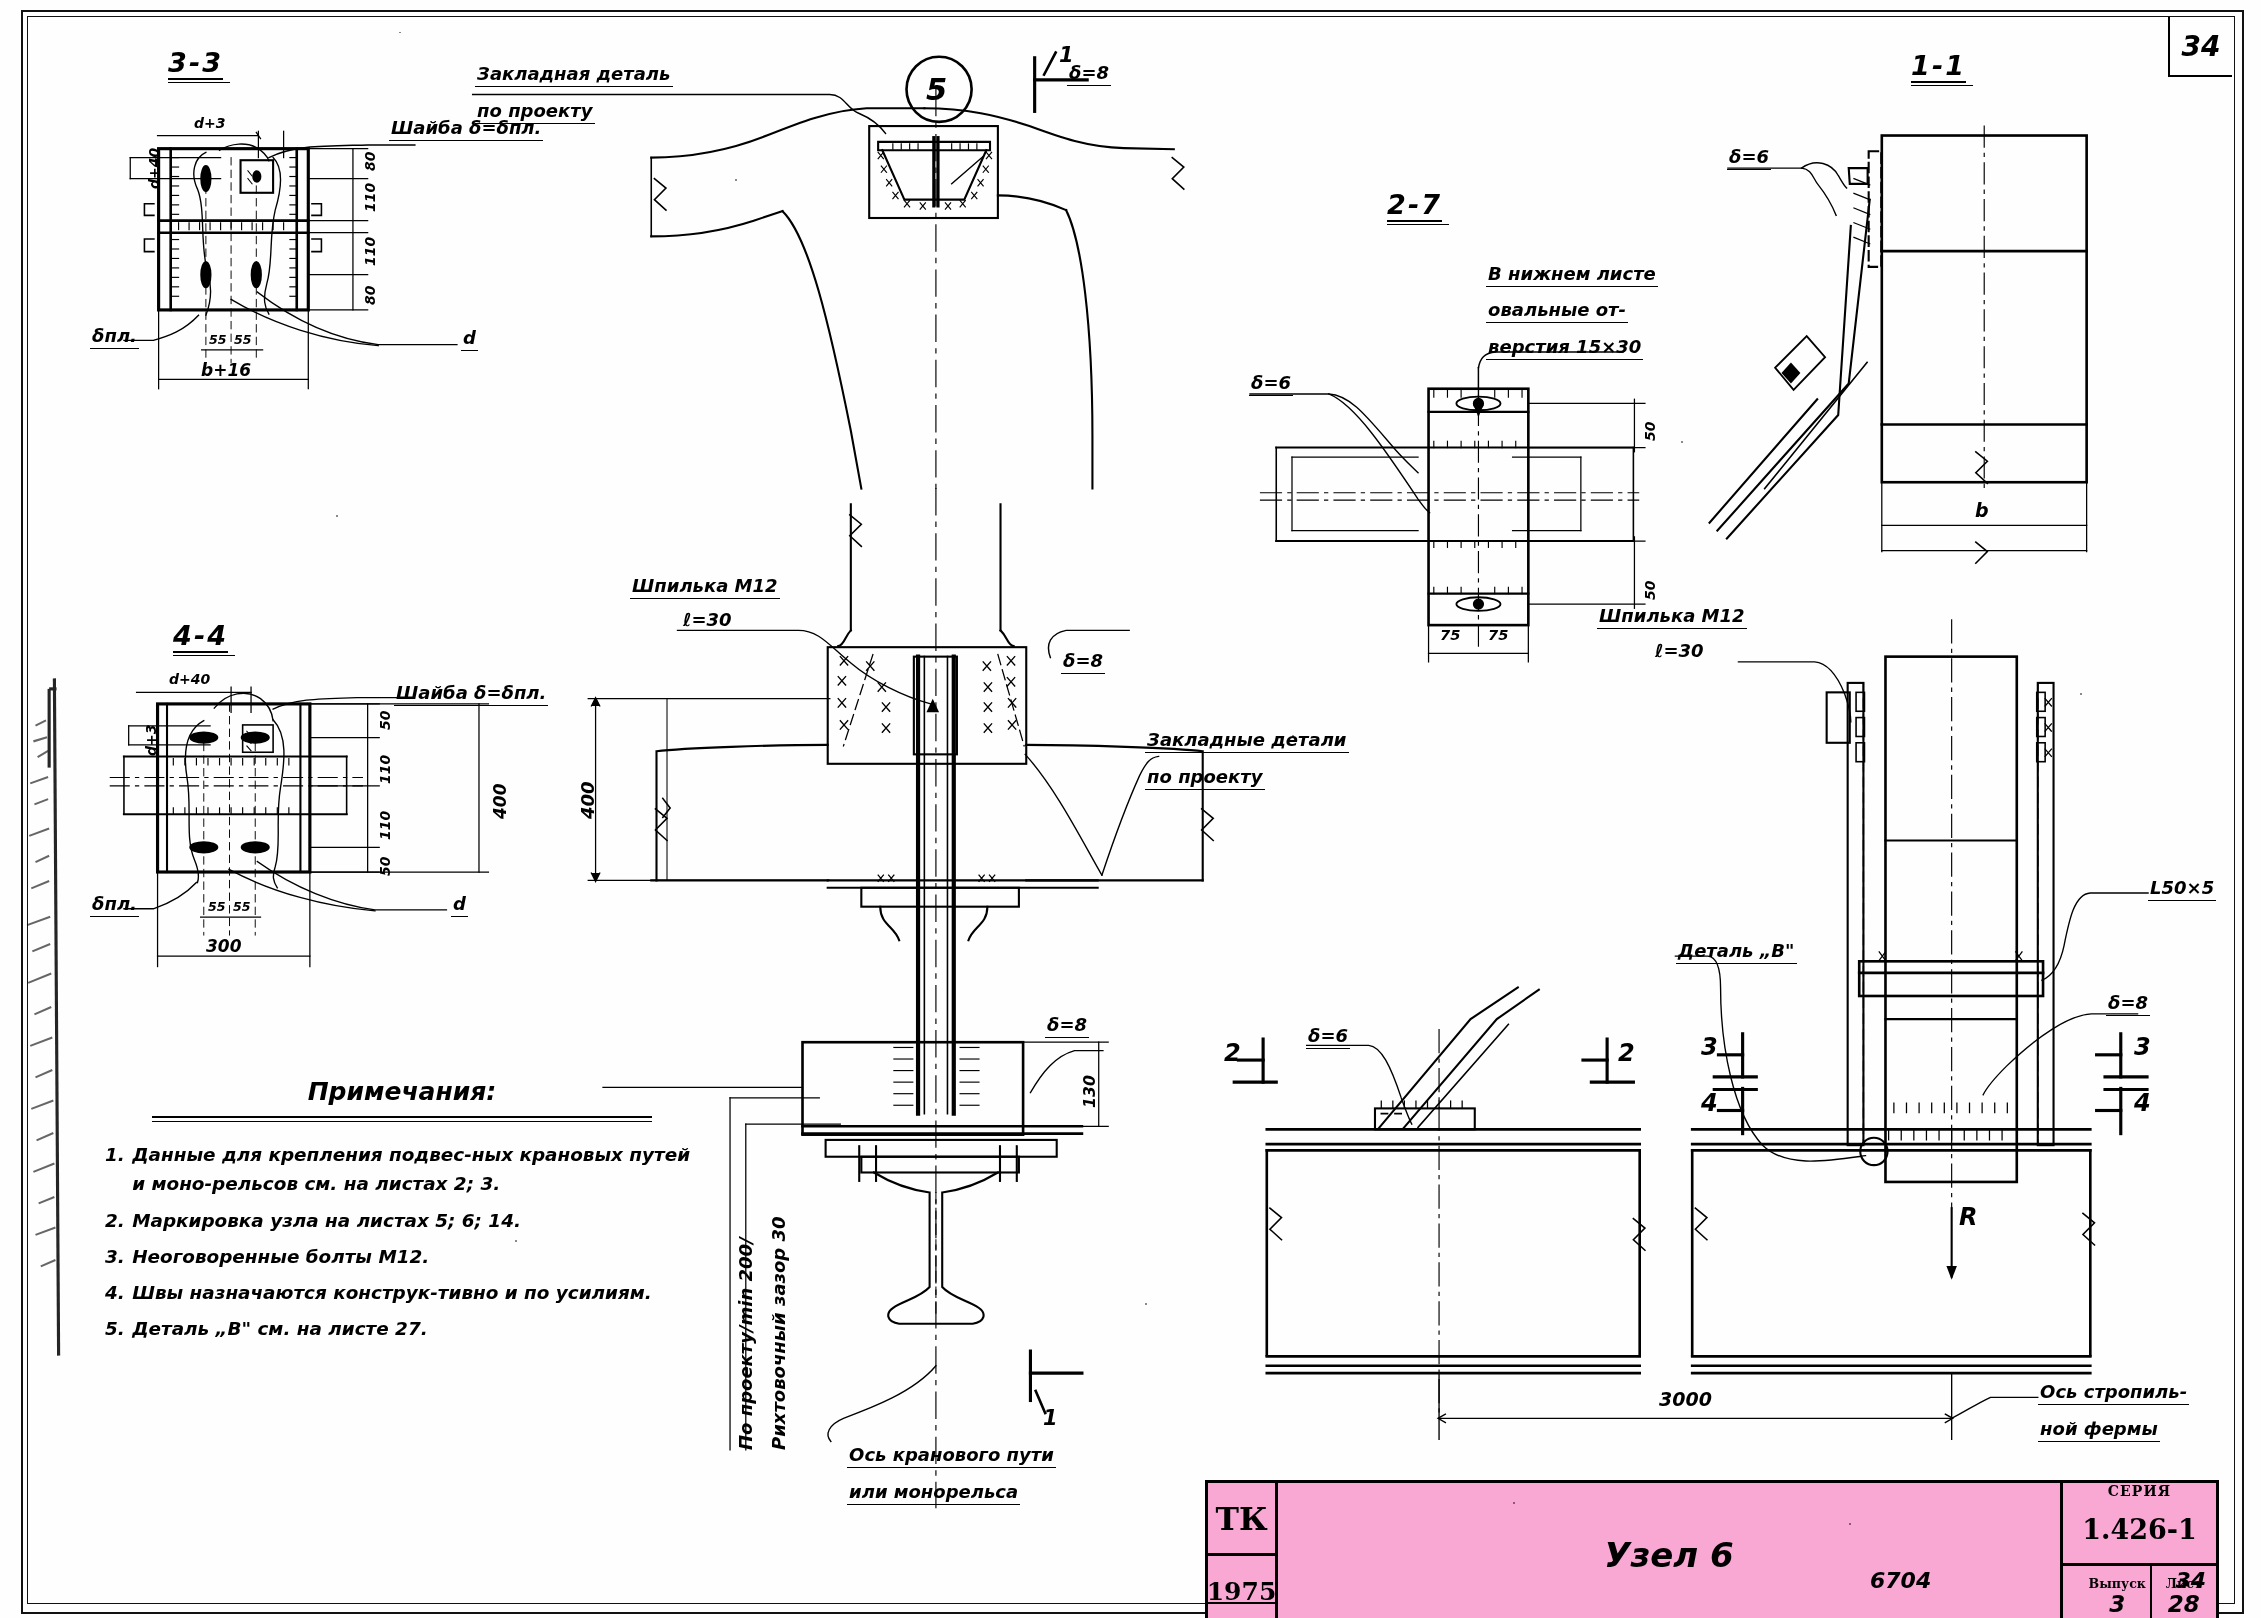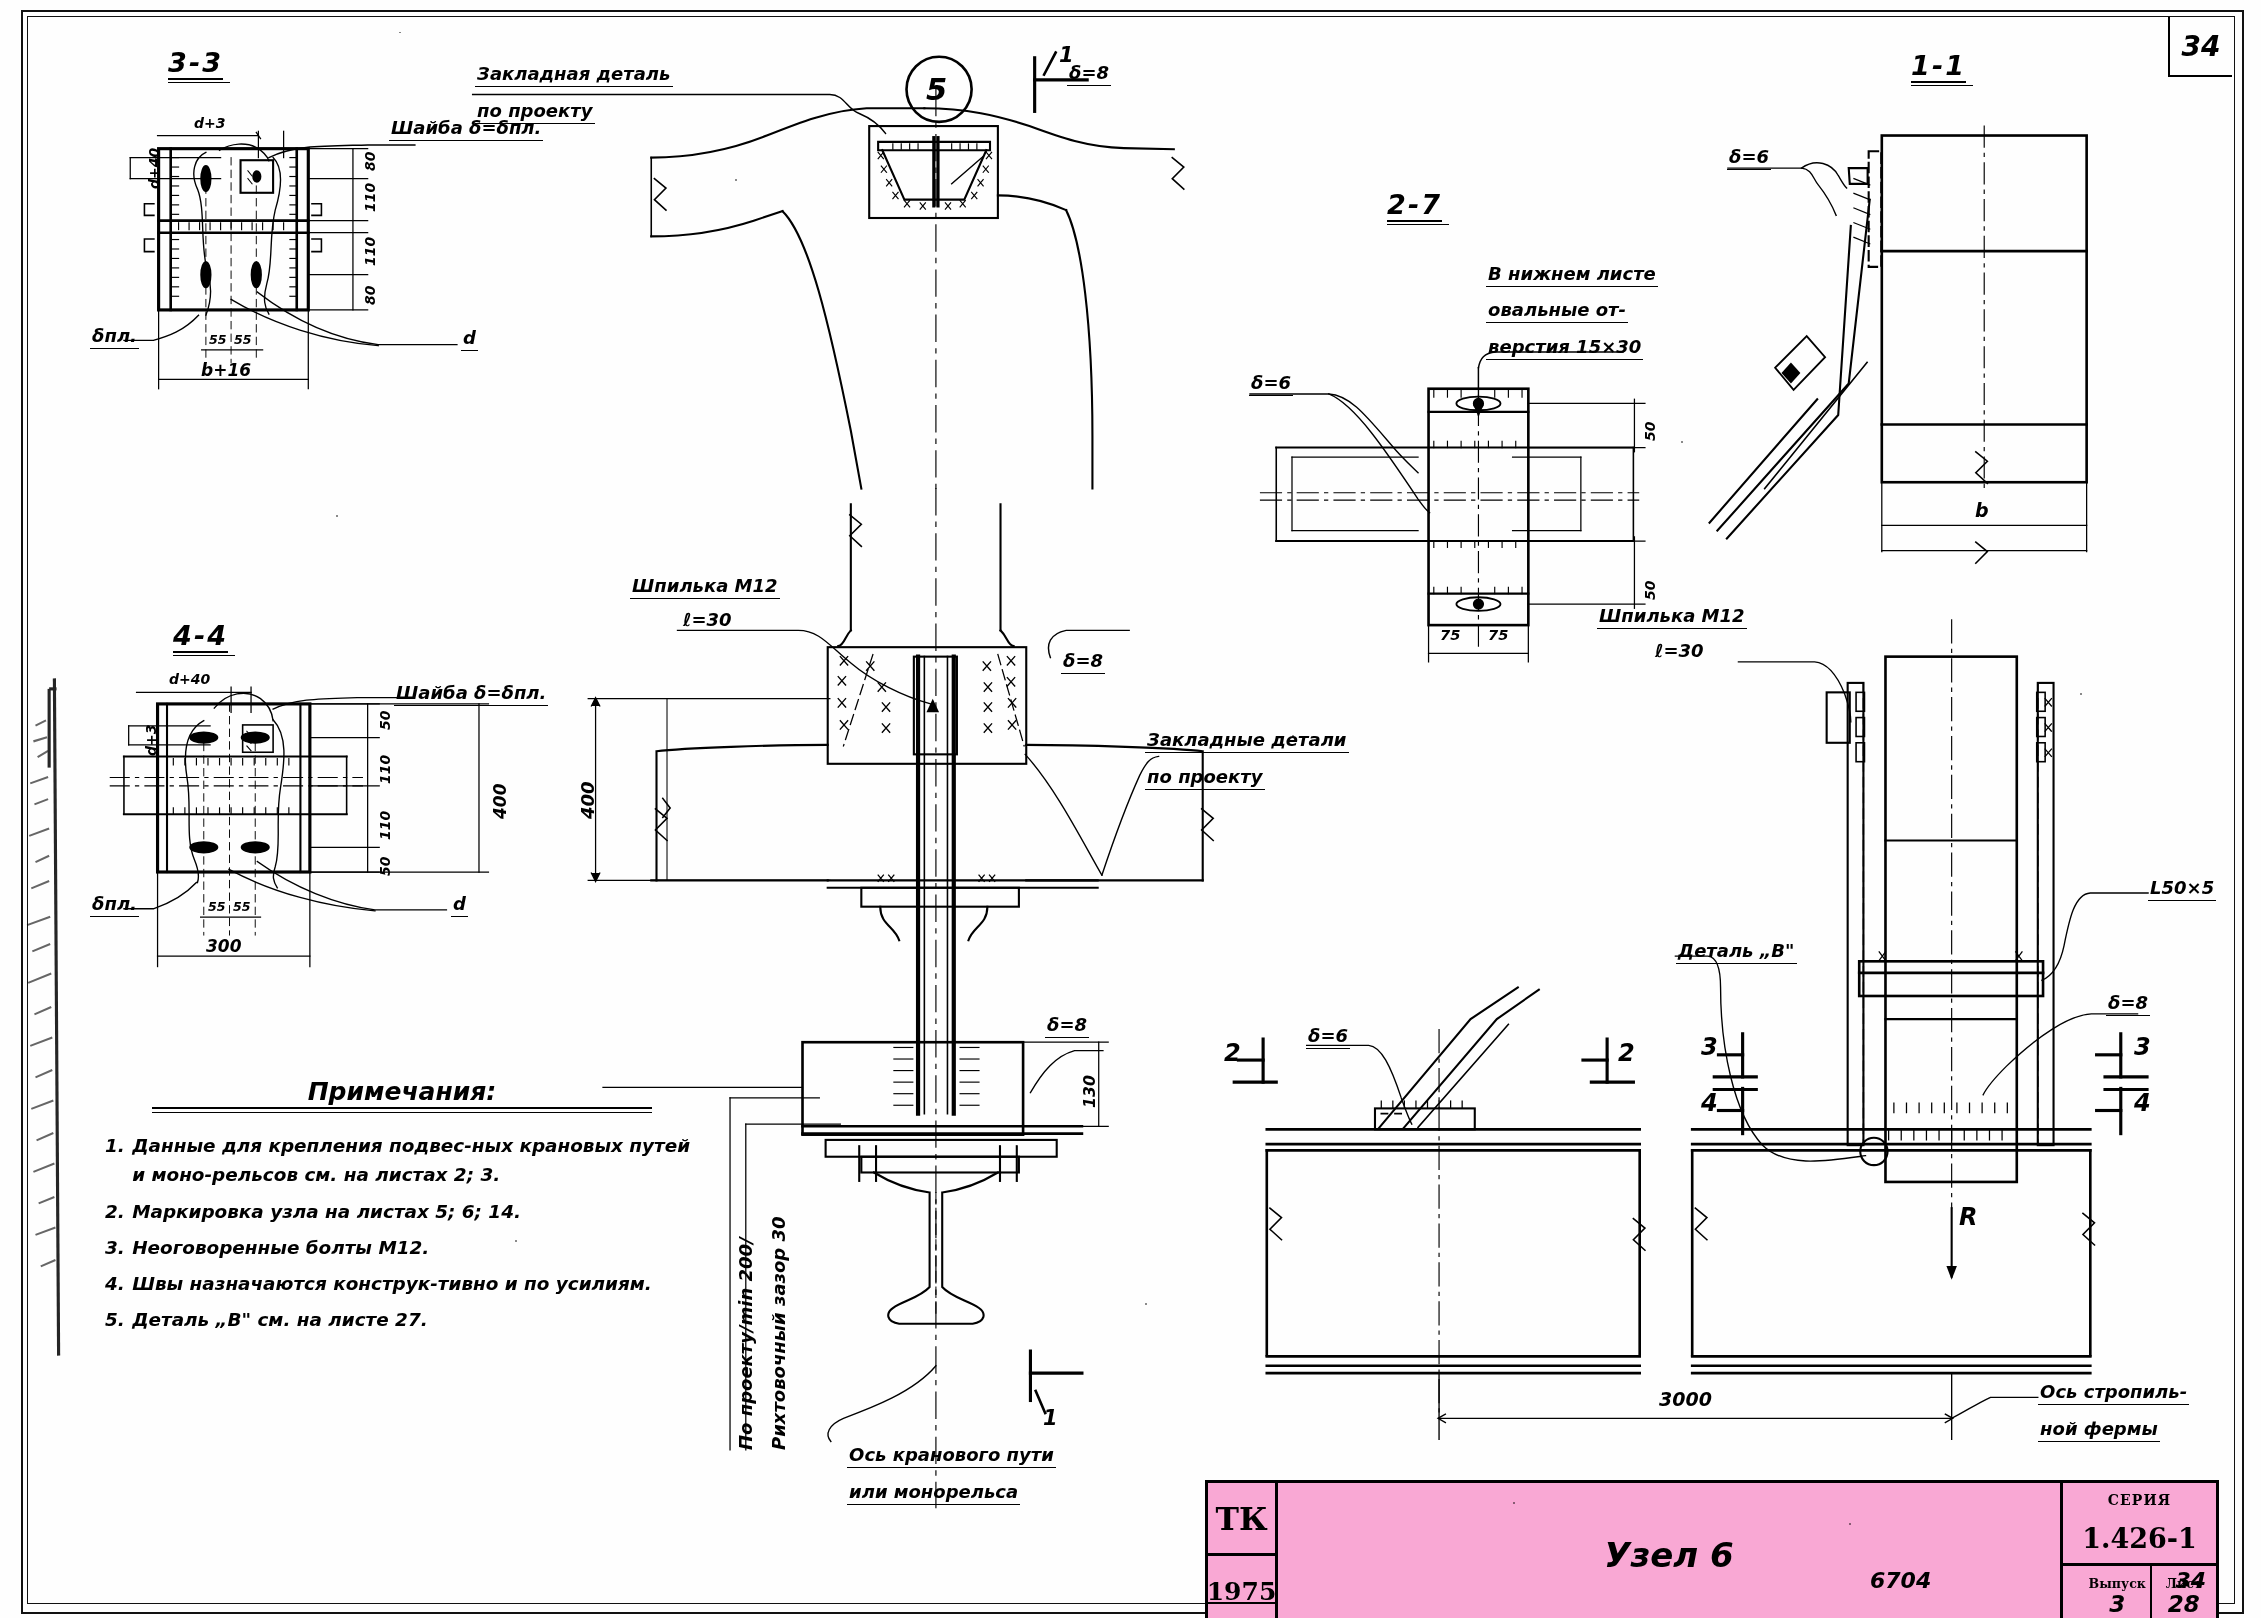--- a/index.html
+++ b/index.html
@@ -18,41 +18,41 @@
   .dim{position:absolute;font-size:14px;font-style:italic;font-weight:700;}
   .dimv{position:absolute;font-size:14px;font-style:italic;font-weight:700;
         transform-origin:left top;transform:rotate(-90deg);}
   .lead{position:absolute;font-size:18px;font-style:italic;font-weight:700;white-space:nowrap;}
   .leadul{border-bottom:1.6px solid #000;padding:0 2.1px 1.6px 2.1px;}
   .marker{position:absolute;font-size:24px;font-weight:700;font-style:italic;}
 
   
   #notes{position:absolute;left:105px;top:1077px;width:594px;}
   #notes .ntitle{font-size:25px;font-style:italic;font-weight:700;text-align:center;
-      border-bottom:2.1px solid #000;padding-bottom:1px;margin:0 47px;}
+      border-bottom:2.1px solid #000;padding-bottom:10px;margin:0 47px;}
   #notes .ntitle-u{border-bottom:1.6px solid #000;margin:2.6px 47px 0 47px;}
   #notes ol{list-style:none;margin:18px 0 0 0;padding:0;}
   #notes li{font-size:18.4px;font-style:italic;font-weight:700;line-height:1.62;
       display:flex;gap:7.4px;margin-bottom:6.3px;}
   #notes li .num{flex:0 0 auto;}
   #notes li .txt{flex:1 1 auto;}
 
   
   #titleblock{position:absolute;left:1205px;top:1480px;width:1008px;height:143px;
      border:3.2px solid #000;display:flex;background:#f9a8d4;}
   .tb-tk{width:67px;border-right:3.2px solid #000;display:flex;flex-direction:column;}
   .tb-tk .tk{flex:1;display:flex;align-items:center;justify-content:center;
      font-size:31.5px;font-weight:700;border-bottom:3.2px solid #000;font-family:"DejaVu Serif",serif;}
   .tb-tk .yr{flex:1;display:flex;align-items:center;justify-content:center;
      font-size:25px;font-weight:700;font-family:"DejaVu Serif",serif;text-decoration:underline;}
   .tb-main{flex:1;display:flex;align-items:center;justify-content:center;}
   .tb-main .tt{font-size:34px;font-style:italic;font-weight:700;}
   .tb-right{width:153px;border-left:3.2px solid #000;display:flex;flex-direction:column;}
   .tb-right .ser{flex:1.35;border-bottom:3.2px solid #000;display:flex;
-      flex-direction:column;align-items:center;justify-content:center;gap:15px;}
+      flex-direction:column;align-items:center;justify-content:flex-start;gap:15px;}
   .tb-right .serlbl{font-size:14px;font-weight:700;letter-spacing:1.1px;font-family:"DejaVu Serif",serif;}
   .tb-right .serval{font-size:27px;font-weight:700;font-family:"DejaVu Serif",serif;}
   .tb-right .row2{flex:1;display:flex;}
   .tb-right .cell{flex:1;display:flex;flex-direction:column;align-items:center;justify-content:center;}
   .tb-right .cell:first-child{border-right:2.6px solid #000;padding-left:22px;}
   .tb-right .clbl{font-size:12.6px;font-weight:700;font-family:"DejaVu Serif",serif;}
   .tb-right .cval{font-size:23px;font-weight:700;font-style:italic;}
   #undertb{position:absolute;left:1870px;top:1568px;width:336px;
      display:flex;justify-content:space-between;font-size:22px;font-weight:700;font-style:italic;}
   

